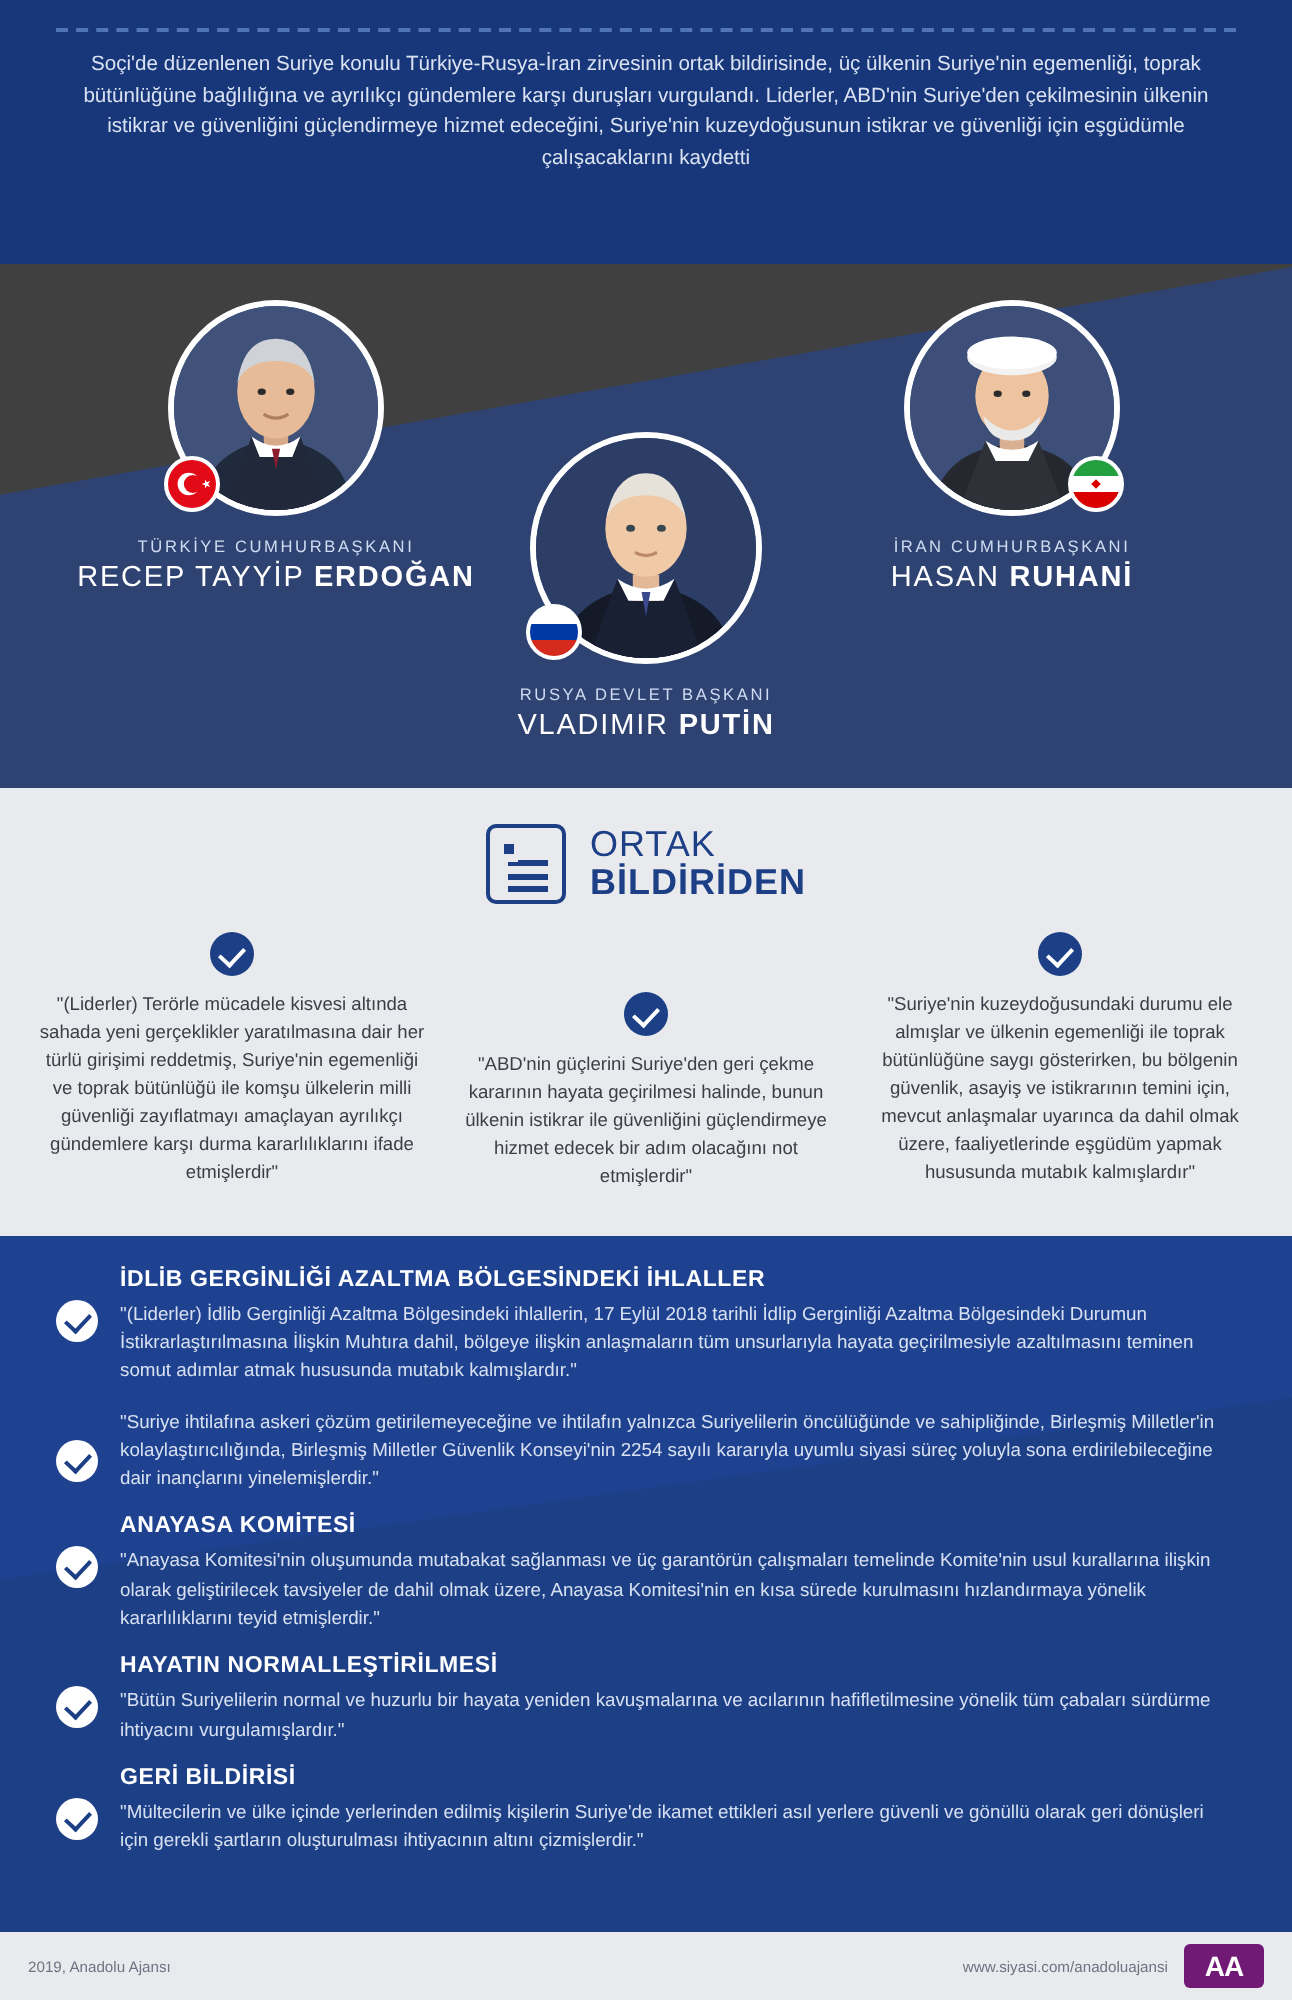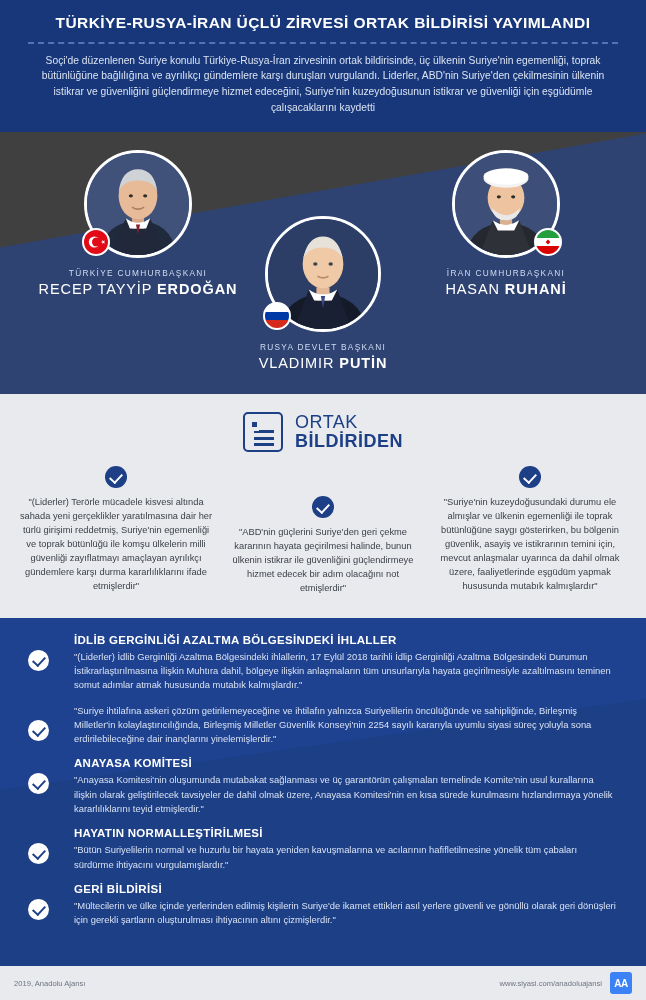--- a/index.html
+++ b/index.html
@@ -192,21 +192,21 @@
     position: absolute;
     left: -160px; top: -70px;
     width: 900px; height: 200px;
     background: #20469a;
     transform: rotate(-8deg);
     opacity: .5;
   }
   .section {
     position: relative;
     display: flex;
-    gap: 25px;
+    gap: 11px;
     margin-bottom: 11px;
   }
   .sec-check {
     flex: 0 0 auto;
     width: 21px; height: 21px;
     border-radius: 50%;
     background: #ffffff;
     position: relative;
     margin-top: 16px;
   }
@@ -242,37 +242,36 @@
     display: flex;
     align-items: center;
     justify-content: space-between;
     padding: 0 14px;
     gap: 16px;
   }
   .footer-left { color: #6e7482; font-size: 7.6px; }
   .footer-right { display: flex; align-items: center; gap: 8px; }
   .footer-url { color: #6e7482; font-size: 7.6px; }
   .aa-logo {
-    width: 22px; height: 22px;
+    width: 40px; height: 22px;
     border-radius: 3px;
-    background: #3b82f6;
+    background: #701a75;
     color: #fff;
-    font-size: 10px;
+    font-size: 14px;
     font-weight: bold;
     display: flex; align-items: center; justify-content: center;
     letter-spacing: -.5px;
   }
 </style>
 </head>
 <body>
 
 <div class="page">
 
   <div class="header">
-    <div class="header-title">TÜRKİYE-RUSYA-İRAN ÜÇLÜ ZİRVESİ ORTAK BİLDİRİSİ YAYIMLANDI</div>
     <div class="dash-line"></div>
     <div class="header-sub">Soçi'de düzenlenen Suriye konulu Türkiye-Rusya-İran zirvesinin ortak bildirisinde, üç ülkenin Suriye'nin egemenliği, toprak bütünlüğüne bağlılığına ve ayrılıkçı gündemlere karşı duruşları vurgulandı. Liderler, ABD'nin Suriye'den çekilmesinin ülkenin istikrar ve güvenliğini güçlendirmeye hizmet edeceğini, Suriye'nin kuzeydoğusunun istikrar ve güvenliği için eşgüdümle çalışacaklarını kaydetti</div>
   </div>
 
   <div class="leaders">
 
     <div class="leader" id="leader-erdogan">
       <div class="photo-wrap">
         <div class="photo">
           <svg viewBox="0 0 100 100" aria-hidden="true">

